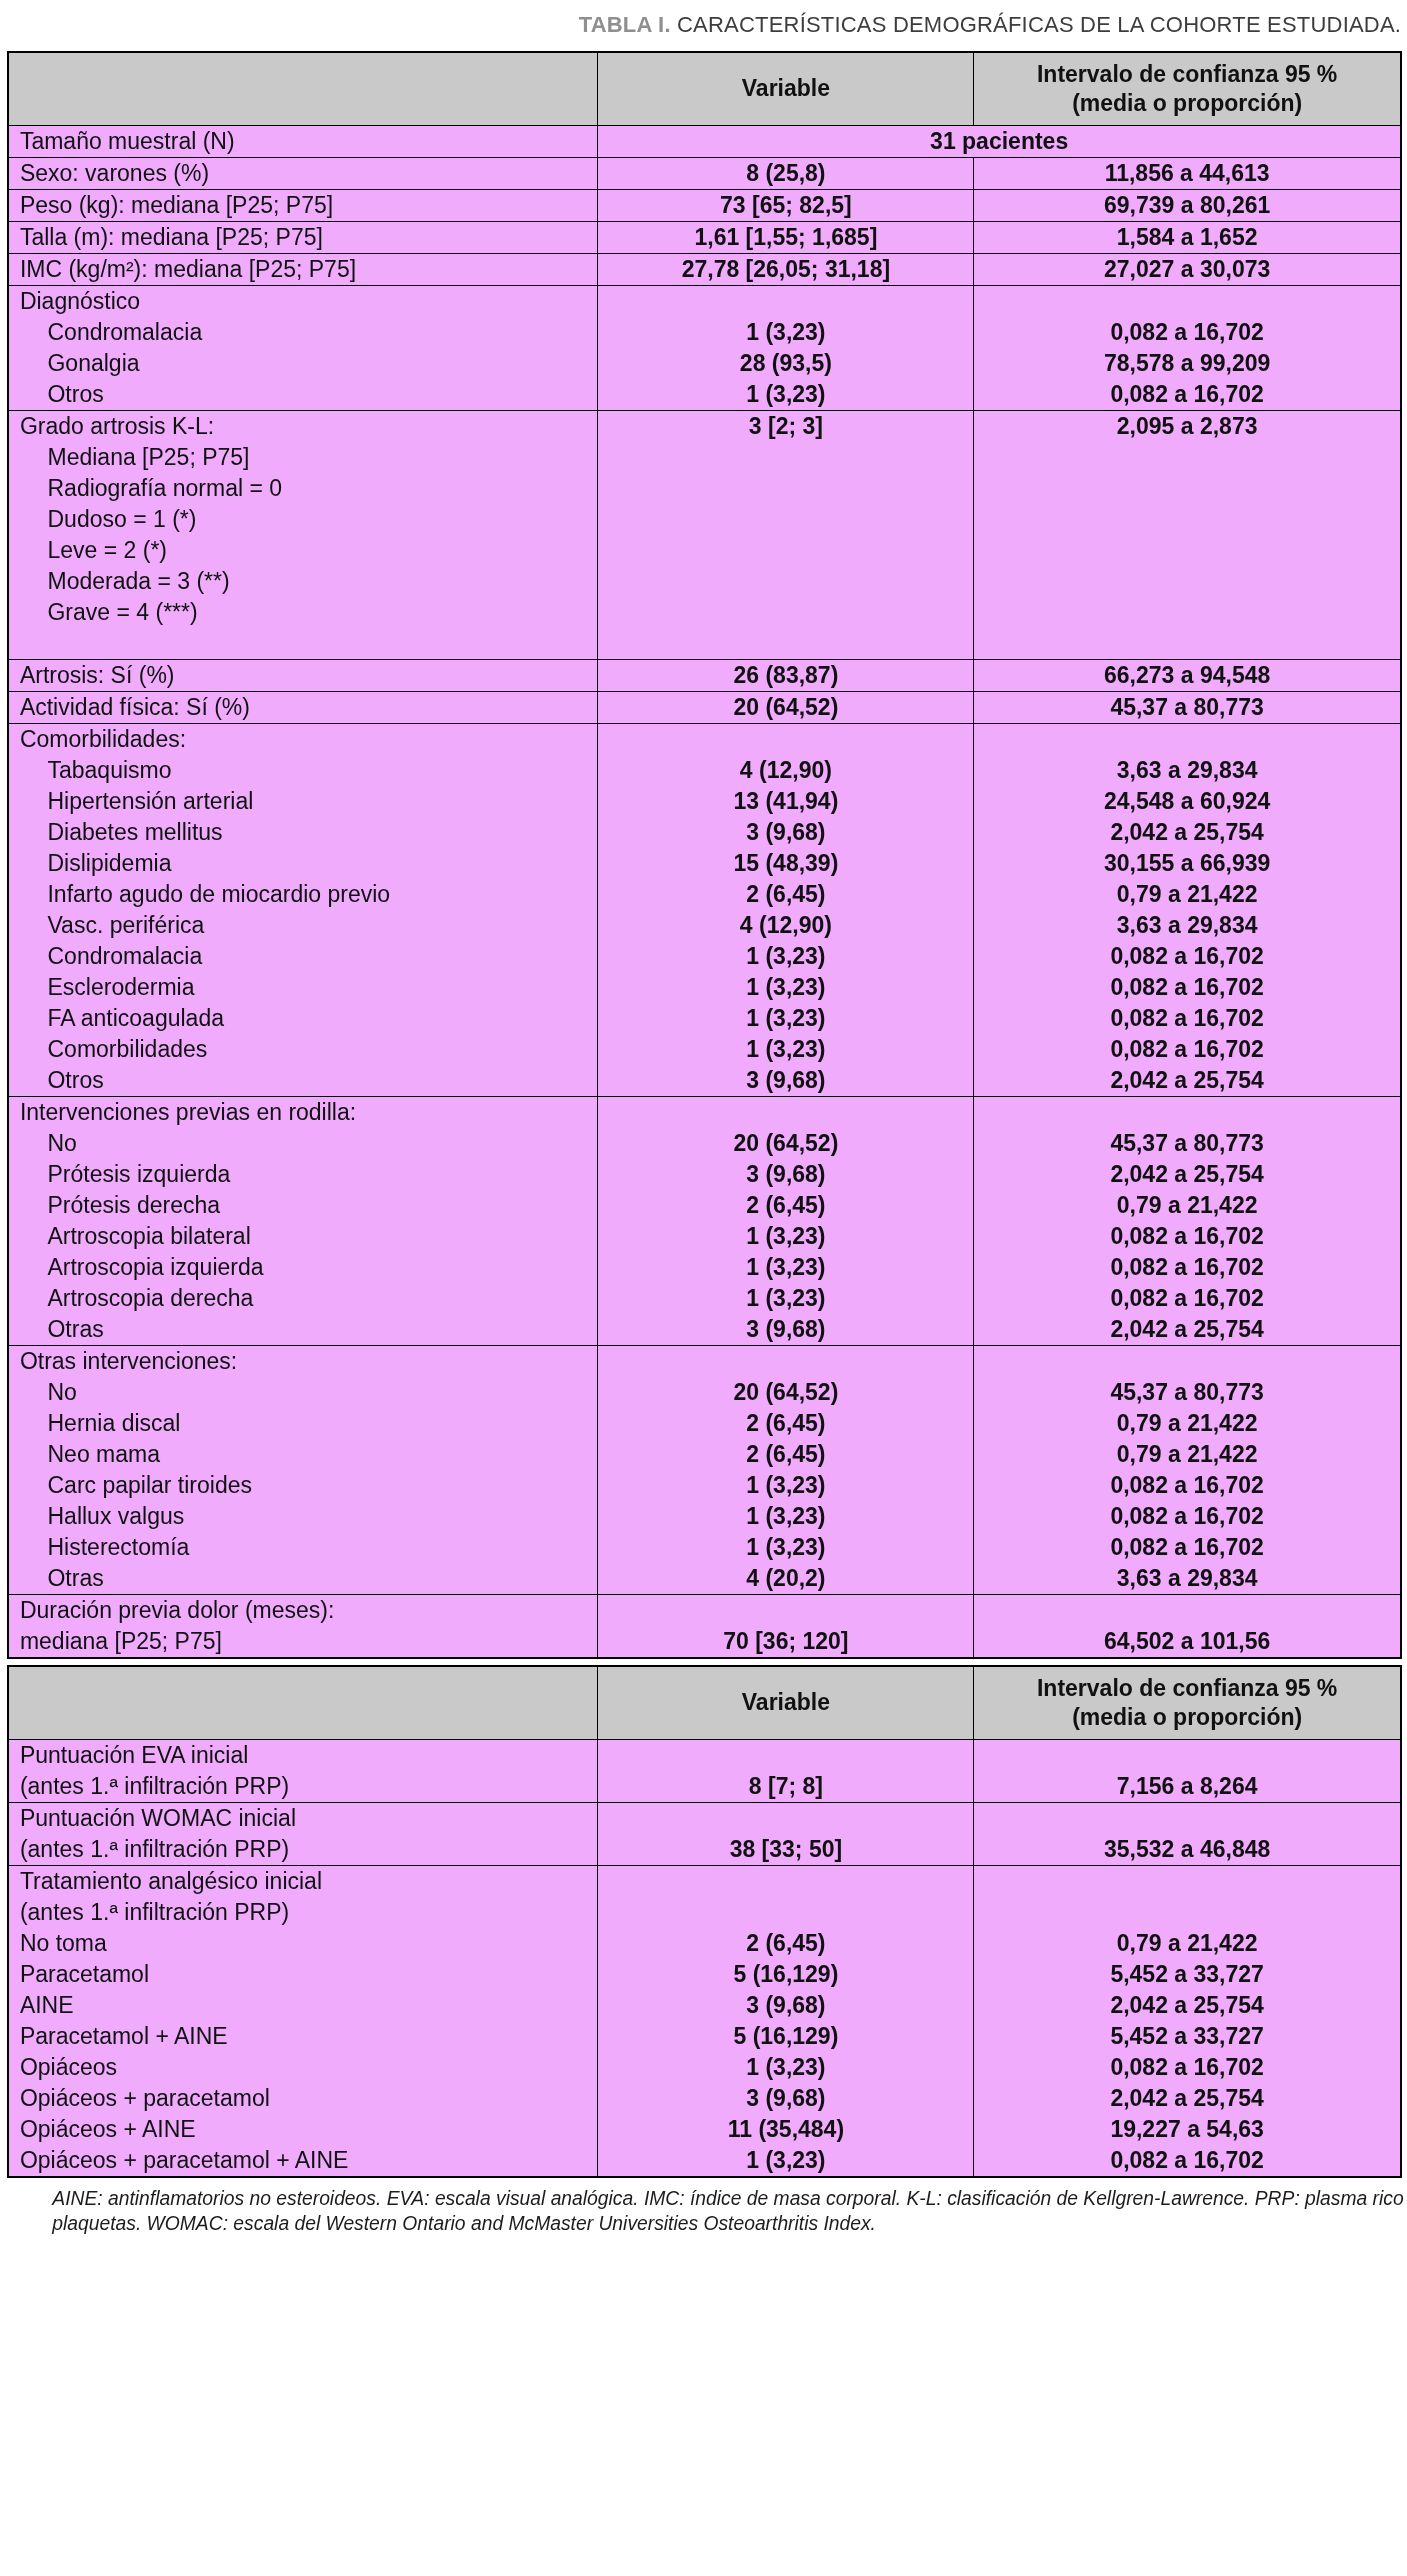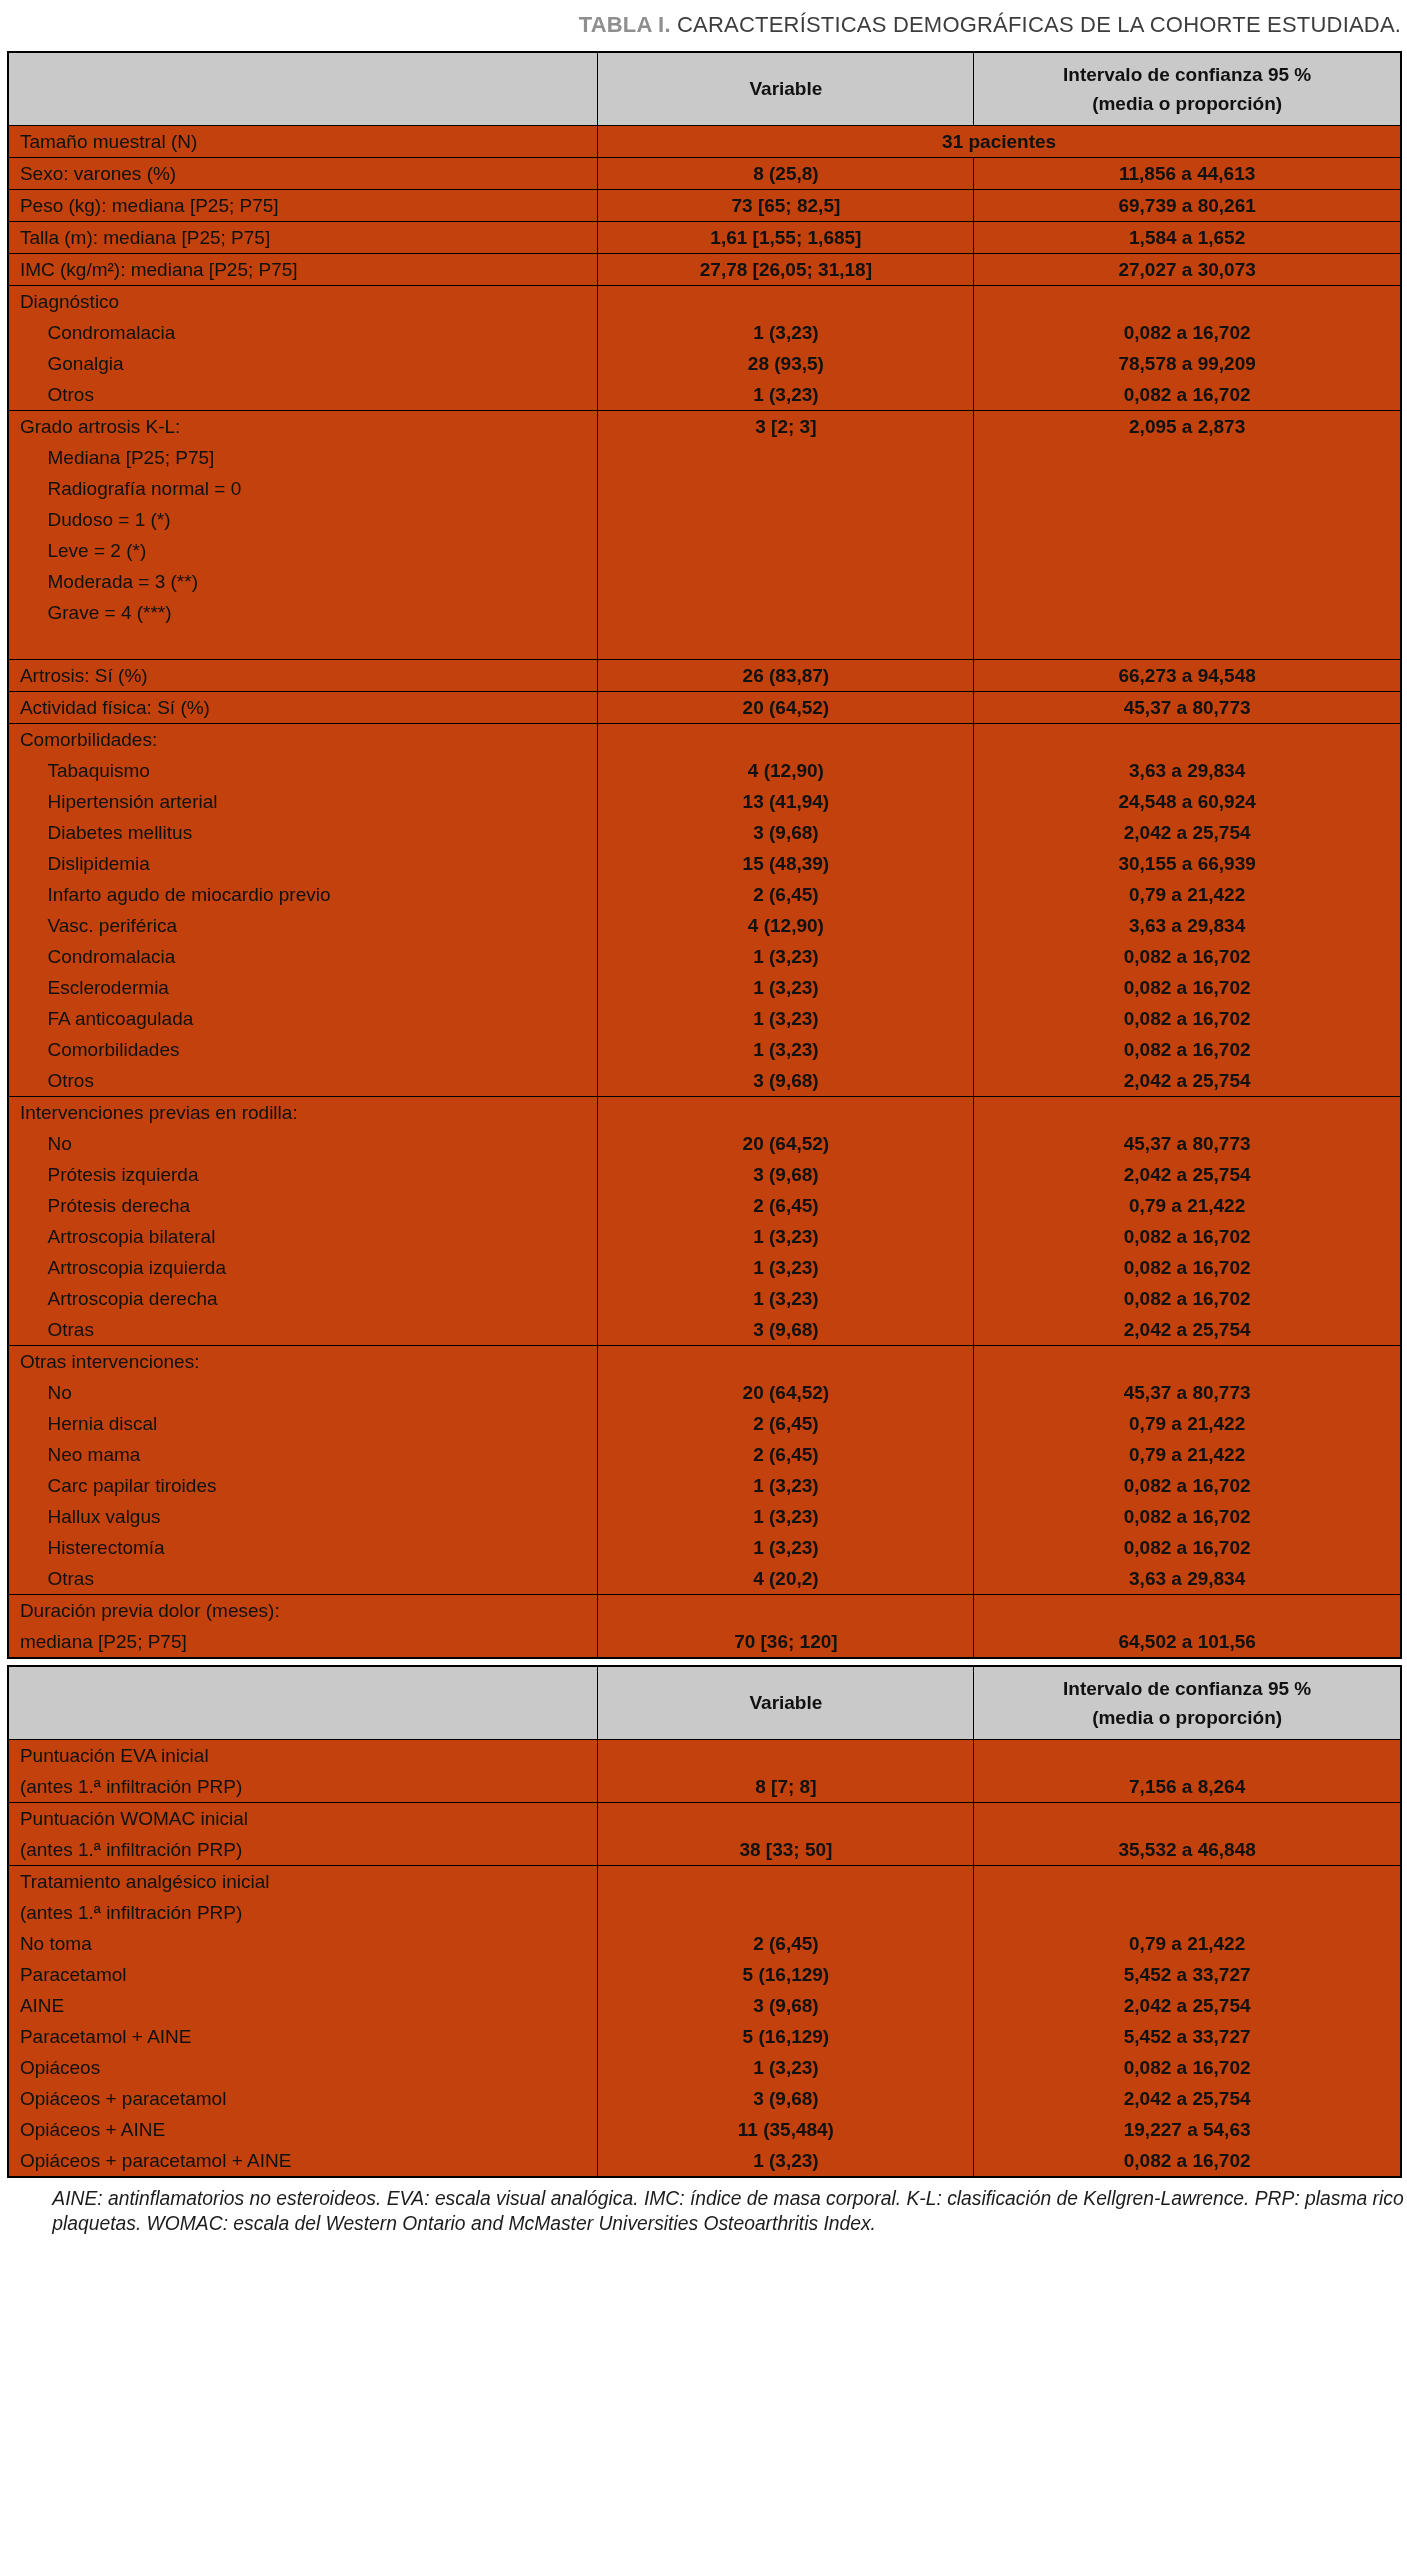--- a/index.html
+++ b/index.html
@@ -19,24 +19,24 @@
     margin: 3px 0 11px 0;
     letter-spacing: 0.2px;
   }
   .title-label { color: #8f8f8f; font-weight: bold; }
   .title-text  { color: #3d3d3d; font-weight: normal; }
 
   table.demo {
     width: 1394px;
     border-collapse: collapse;
     table-layout: fixed;
-    font-size: 19px;
+    font-size: 23px;
     line-height: 31px;
     border: 2.1px solid #000;
-    background: #c2410c;
+    background: #f0abfc;
   }
   table.demo + table.demo { margin-top: 6.2px; }
 
   col.c1 { width: 590px; }
   col.c2 { width: 376px; }
   col.c3 { width: 427px; }
 
   table.demo th, table.demo td {
     border: 1.4px solid #000;
     padding: 0 11px;

